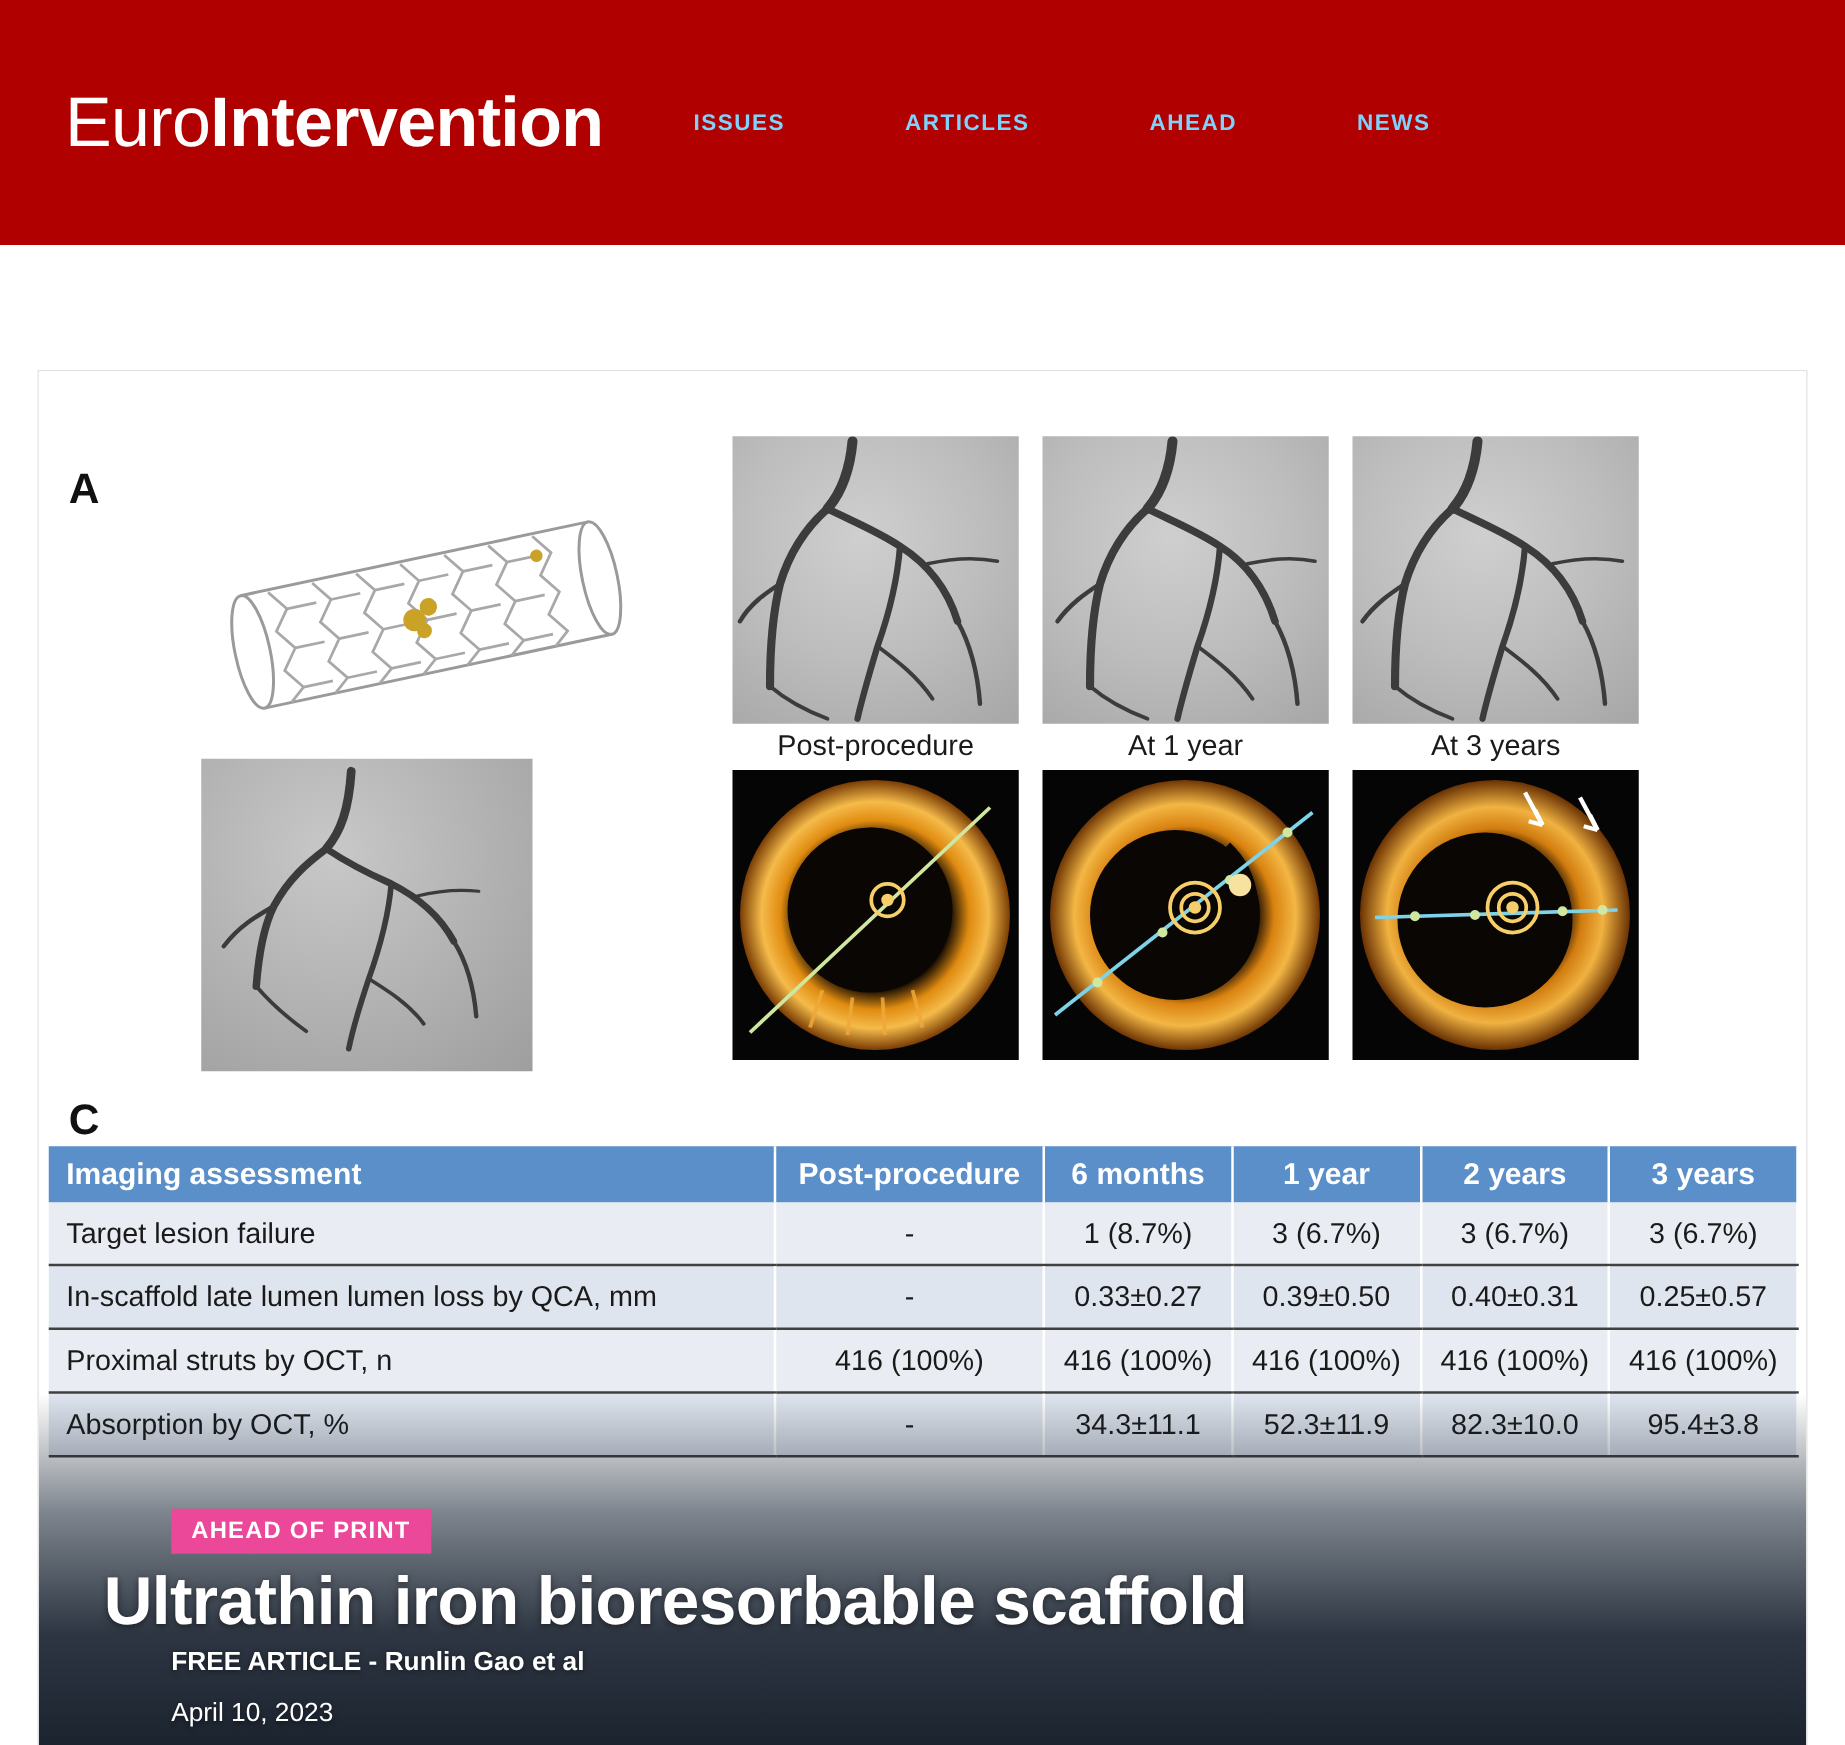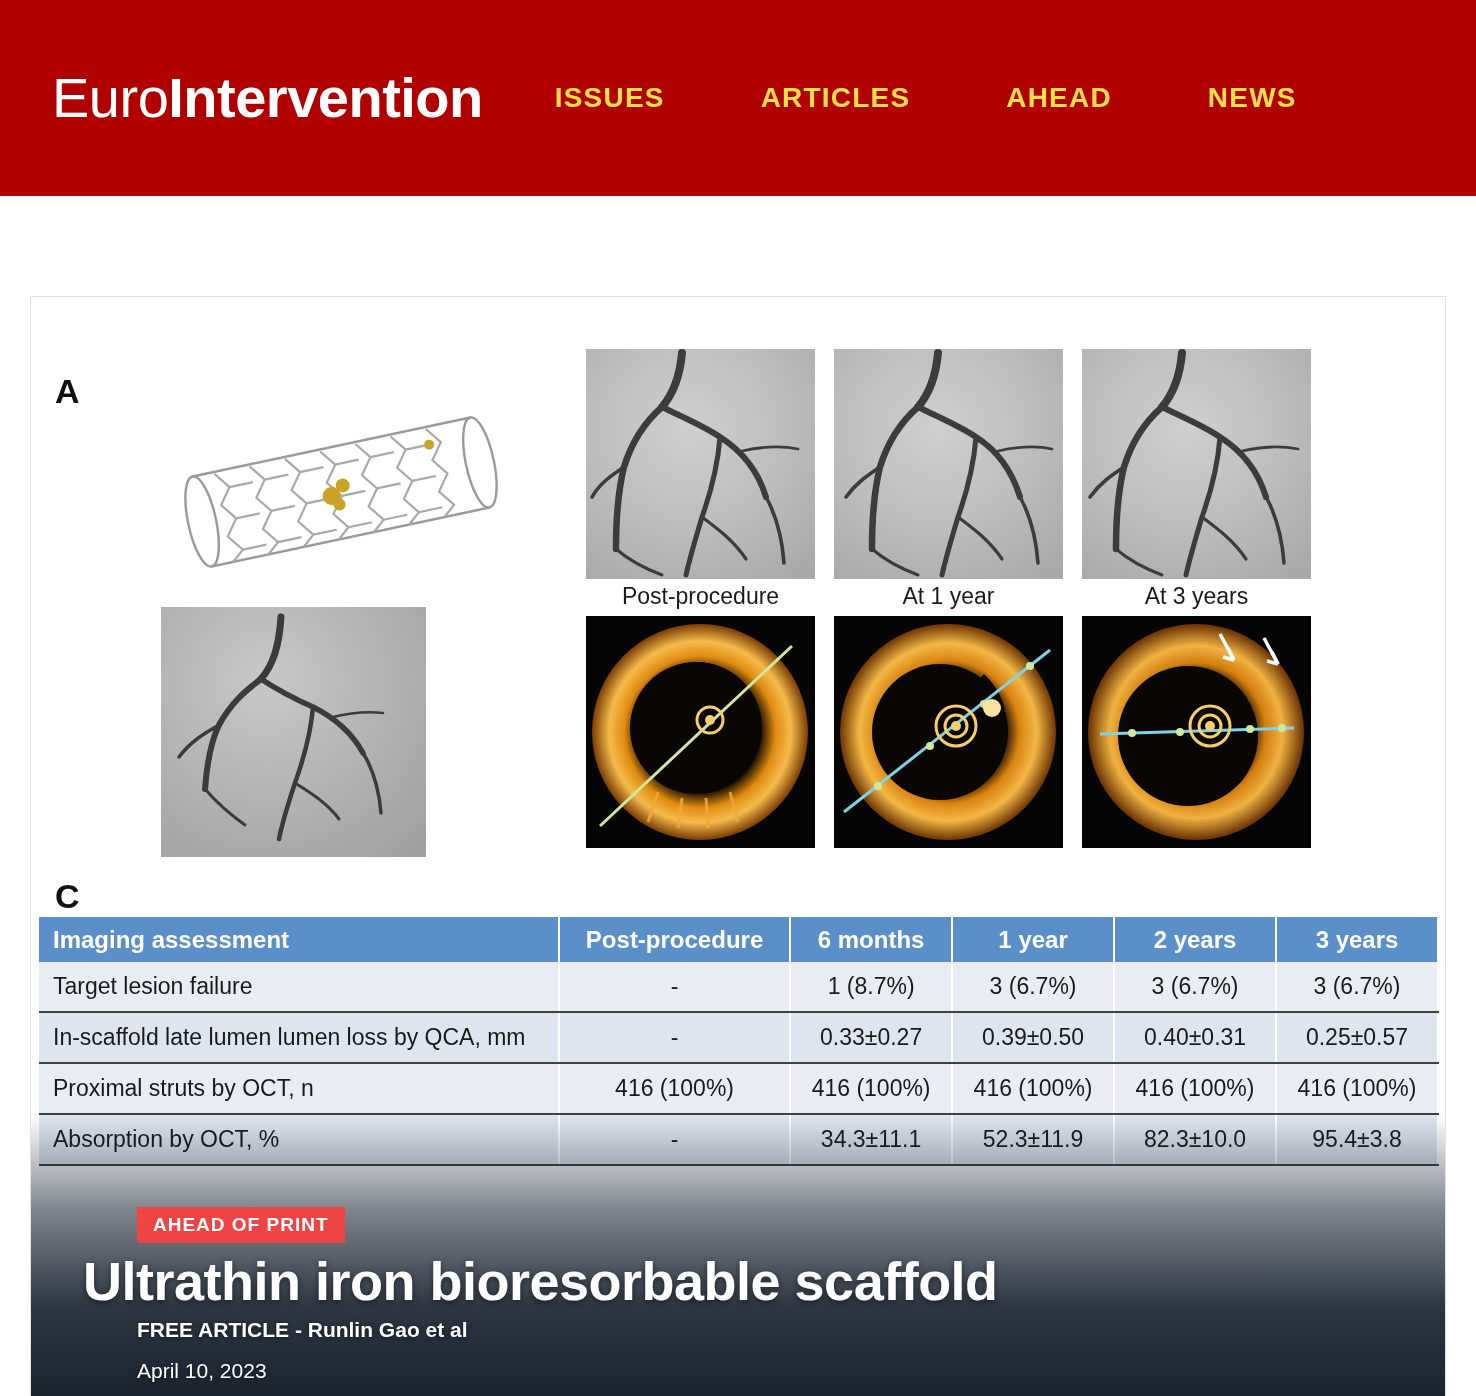--- a/index.html
+++ b/index.html
@@ -38,22 +38,22 @@
   .brand .brand-bold  { font-weight: 700; }
 
   .main-nav {
     display: flex;
     align-items: center;
     gap: 96px;
     flex: 1;
     justify-content: flex-start;
   }
   .nav-link {
-    color: #fde047;
-    font-size: 28px;
+    color: #7dd3fc;
+    font-size: 18px;
     font-weight: 700;
     letter-spacing: 1.2px;
     text-decoration: none;
     white-space: nowrap;
   }
 
   
   .page-body {
     width: 100%;
     height: calc(100% - 152px);
@@ -156,21 +156,21 @@
     font-weight: 700;
     font-size: 24px;
     padding: 10px 8px;
     text-align: center;
     border-right: 2px solid #ffffff;
     line-height: 1.05;
   }
   .data-table th.col-head-label {
     text-align: left;
     padding-left: 14px;
-    width: 520px;
+    width: 581px;
   }
   .data-table td {
     padding: 11px 8px;
     text-align: center;
     border-right: 2px solid #ffffff;
     border-bottom: 2px solid #404040;
   }
   .data-table td.cell-label {
     text-align: left;
     padding-left: 14px;
@@ -193,21 +193,21 @@
   }
   .title-block {
     position: absolute;
     left: 52px;
     bottom: 52px;
     right: 52px;
     color: #ffffff;
   }
   .badge {
     display: inline-block;
-    background: #ef4444;
+    background: #ec4899;
     color: #ffffff;
     font-size: 19px;
     font-weight: 700;
     letter-spacing: 1px;
     padding: 7px 16px 7px 16px;
     margin-left: 54px;
   }
   .article-title {
     font-size: 54px;
     font-weight: 700;

